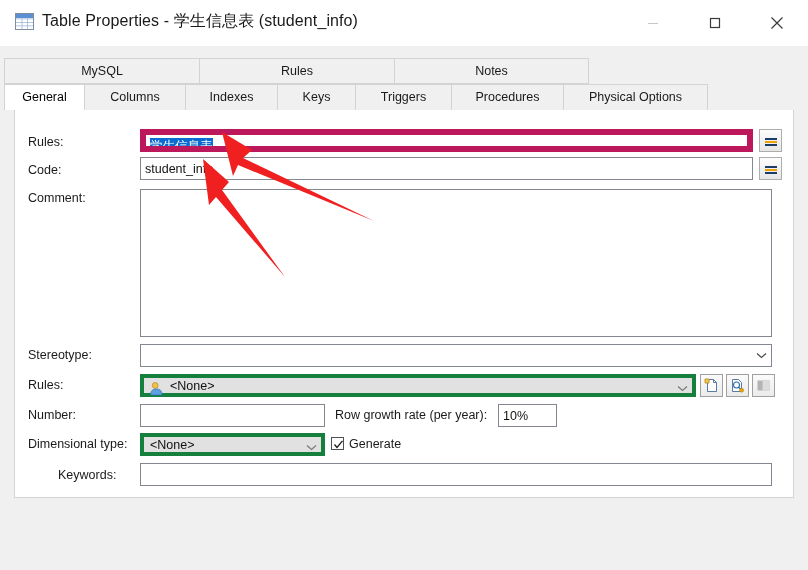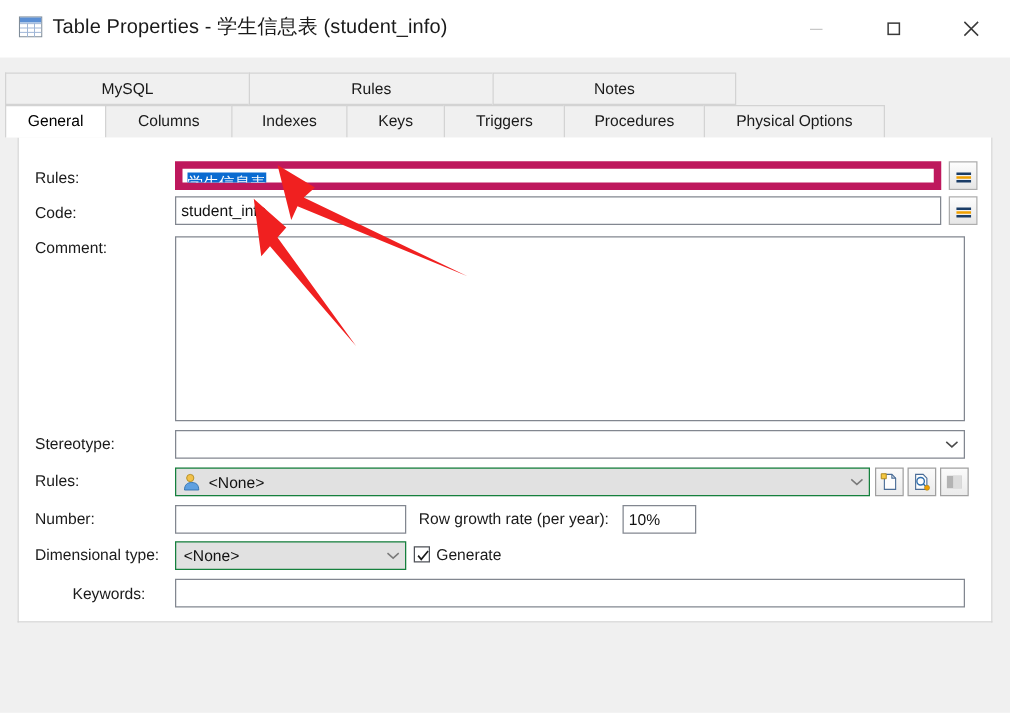--- a/index.html
+++ b/index.html
@@ -58,21 +58,21 @@
     display:flex;align-items:center;justify-content:center;
   }
   .eqbtn .glyph{display:block;width:12px;height:10px;}
 
   .tarea{
     position:absolute;box-sizing:border-box;background:#ffffff;border:1px solid #828790;
   }
 
   .combo{
     position:absolute;box-sizing:border-box;height:23px;
-    background:#e1e1e1;border:1px solid #15803d;font-size:12.5px;color:#111;
+    background:#e1e1e1;border:4px solid #15803d;font-size:12.5px;color:#111;
     display:flex;align-items:center;padding-left:6px;
   }
   .combo .chev{position:absolute;right:0;top:0;width:19px;height:21px;display:flex;align-items:center;justify-content:center;}
   .combo.white{background:#ffffff;border:1px solid #828790;}
 
   .iconbtn{position:absolute;box-sizing:border-box;width:23px;height:23px;
     background:linear-gradient(#fbfbfb,#ebebeb);border:1px solid #a0a0a0;
     display:flex;align-items:center;justify-content:center;}
 
   .chk{position:absolute;width:13px;height:13px;box-sizing:border-box;

